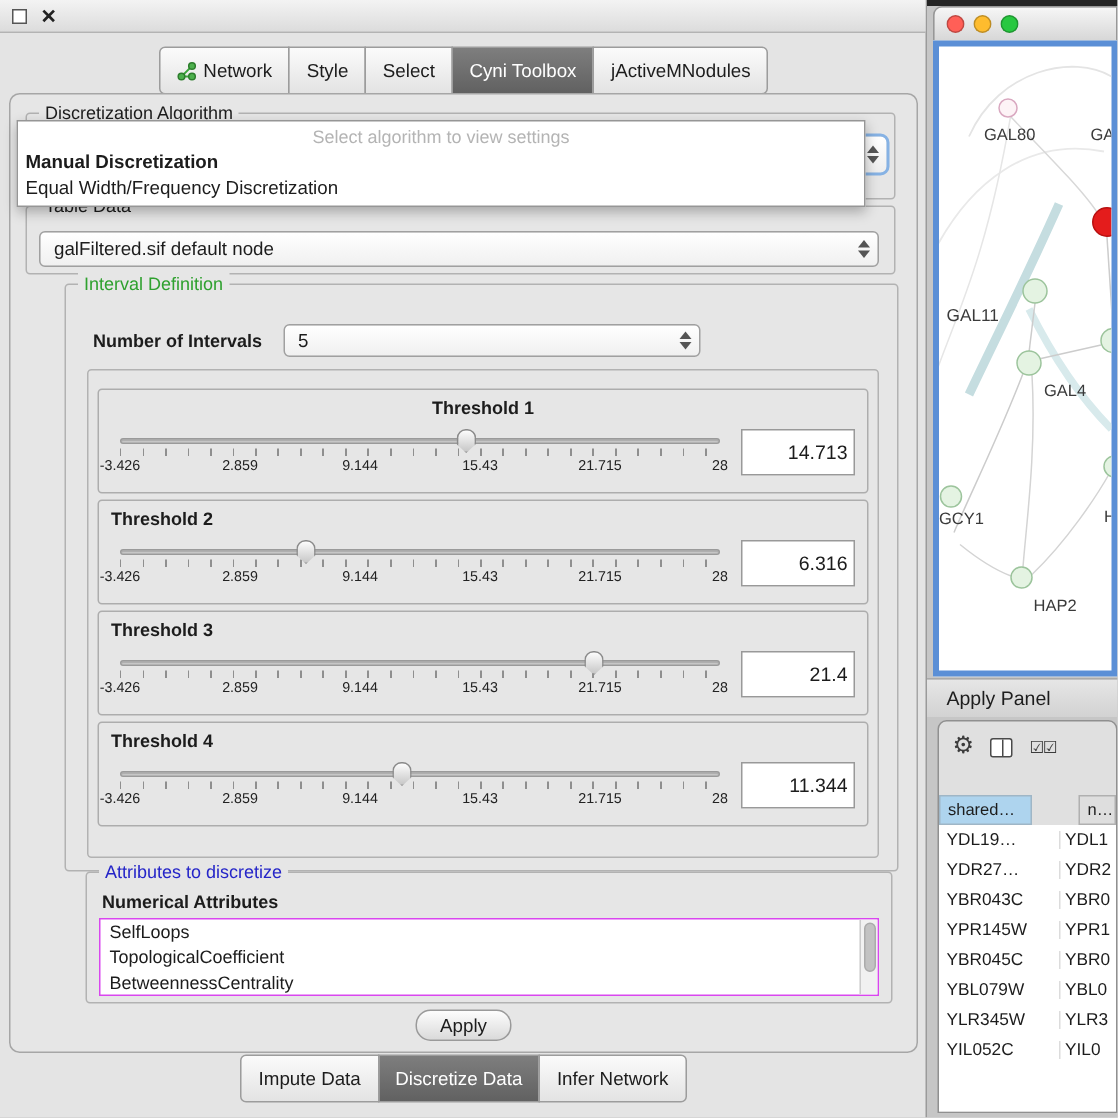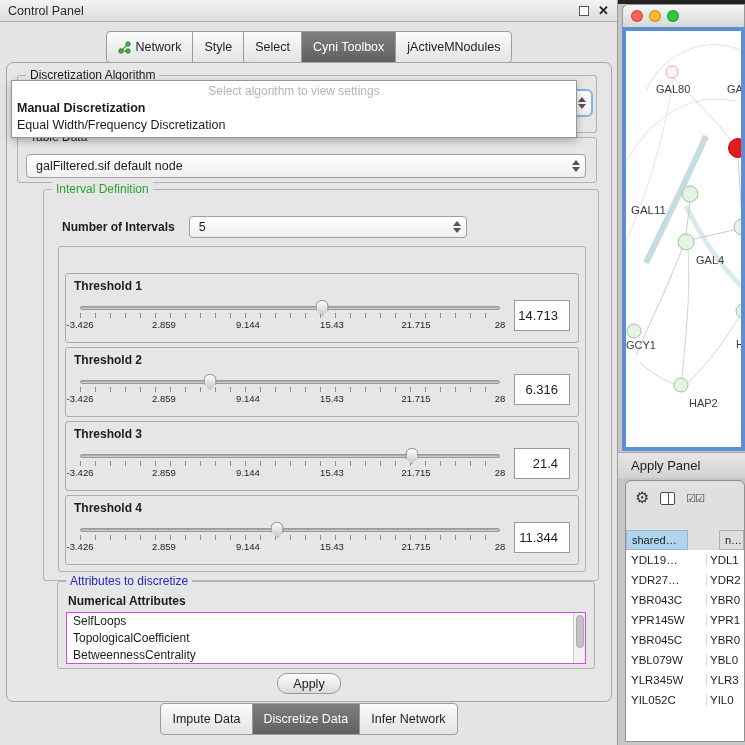--- a/index.html
+++ b/index.html
@@ -45,33 +45,33 @@
   .stepper .dn { border-top:5px solid #555; }
   .td-combo { position:absolute; left:8px; right:10px; top:16px; }
 
   
   .int-group { left:36px; top:126px; width:556px; height:392px; }
   .niv-row { position:absolute; left:18px; top:26px; right:64px; display:flex; align-items:center; }
   .niv-label { font-weight:bold; font-size:12px; margin-right:14px; }
   .niv-combo { width:278px; height:22px; }
   .thr-group { position:absolute; left:14px; top:56px; width:528px; height:326px; border:1px solid #b2b2b2; border-radius:3px; }
   .th-panel { position:relative; height:70px; border:1px solid #adadad; border-radius:3px; margin:0 6px 4px; padding:5px 8px 0; }
-  .th-panel.firstp { margin-top:26px; }
+  .th-panel.firstp { margin-top:12px;text-align:center; }
   .th-label { font-weight:bold; font-size:12px; }
   .th-row { display:flex; align-items:flex-start; margin-top:7px; }
   .th-slider { flex:1; position:relative; margin:6px 14px 0 6px; }
   .track { height:4px; background:#cdcdcd; border:1px solid #9a9a9a; border-radius:2px; box-shadow:inset 0 1px 1px rgba(0,0,0,.18); }
   .thumb { position:absolute; top:-6px; width:13px; height:16px; background:linear-gradient(#fdfdfd,#c7c7c7); border:1px solid #8a8a8a; border-radius:6px 6px 3px 3px; clip-path:polygon(0 0,100% 0,100% 62%,50% 100%,0 62%); transform:translateX(-50%); }
   .ticks { height:5px; margin-top:3px; background:repeating-linear-gradient(90deg,#8f8f8f 0 1px,transparent 1px 15px); }
   .ticklabels { position:relative; height:12px; margin-top:1px; font-size:9.5px; color:#222; }
   .ticklabels span { position:absolute; transform:translateX(-50%); white-space:nowrap; }
   .ticklabels span:nth-child(1){left:0;} .ticklabels span:nth-child(2){left:20%;}
   .ticklabels span:nth-child(3){left:40%;} .ticklabels span:nth-child(4){left:60%;}
   .ticklabels span:nth-child(5){left:80%;} .ticklabels span:nth-child(6){left:100%;}
-  .th-value { width:56px; height:31px; background:#fff; border:1px solid #999; font-size:13px; display:flex; align-items:center; justify-content:flex-end; padding-right:11px; margin-top:0; }
+  .th-value { width:76px; height:31px; background:#fff; border:1px solid #999; font-size:13px; display:flex; align-items:center; justify-content:flex-end; padding-right:4px; margin-top:0; }
 
   
   .attr-group { left:50px; top:518px; width:538px; height:88px; }
   .attr-title { position:absolute; left:10px; top:12px; font-weight:bold; font-size:12px; }
   .attr-list { position:absolute; left:8px; right:8px; top:30px; height:52px; background:#fff; border:1px solid #d946ef; overflow:hidden; font-size:12px; }
   .attr-list .li { padding:1px 0 1px 6px; line-height:15px; white-space:nowrap; }
   .vscroll { position:absolute; right:0; top:0; bottom:0; width:12px; background:#f1f1f1; border-left:1px solid #ccc; }
   .vthumb { position:absolute; left:1.5px; right:1.5px; top:2px; height:66%; background:#c2c2c2; border-radius:5px; border:1px solid #ababab; }
 
   .apply-btn { position:absolute; left:50%; transform:translateX(-50%); top:610px; width:64px; height:21px; background:linear-gradient(#fdfdfd,#dadada); border:1px solid #9a9a9a; border-radius:10px; font-size:12.5px; display:flex; align-items:center; justify-content:center; }
@@ -103,21 +103,20 @@
   .trow { display:flex; height:20px; align-items:center; }
   .tcell { overflow:hidden; white-space:nowrap; }
   .tcell.c0 { width:81px; padding-left:5px; border-right:1px solid #dcdcdc; }
   .tcell.c1 { flex:1; padding-left:3px; }
 </style>
 </head>
 <body>
 
 <div class="cp">
   <div class="cp-titlebar">
-    <span class="cp-title">Control Panel</span>
     <span class="float-ic"></span>
     <span class="close-ic">✕</span>
   </div>
 
   <div class="tabrow">
     <div class="seg first">
       <svg width="13" height="13" viewBox="0 0 13 13">
         <line x1="3" y1="10" x2="10" y2="3" stroke="#3aa53a" stroke-width="1.2"></line>
         <line x1="3" y1="10" x2="10" y2="10" stroke="#3aa53a" stroke-width="1.2"></line>
         <circle cx="3" cy="10" r="2.2" fill="#4db04d" stroke="#2d7d2d"></circle>

